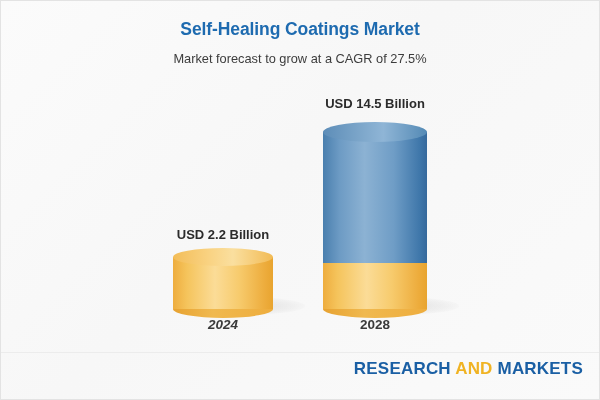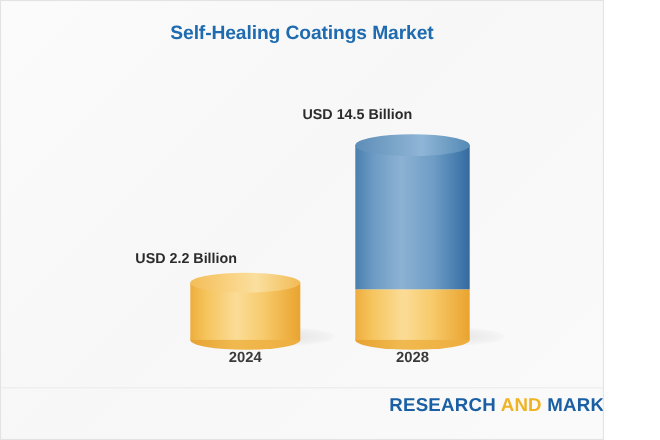--- a/index.html
+++ b/index.html
@@ -5,21 +5,21 @@
   html, body {
     margin: 0;
     padding: 0;
     background: #ffffff;
   }
   body {
     font-family: "Liberation Sans", sans-serif;
   }
   #infographic {
     position: relative;
-    width: 549px;
+    width: 600px;
     height: 400px;
     box-sizing: border-box;
     border: 1px solid #e3e3e3;
     background: linear-gradient(135deg, #fbfbfb 0%, #f7f7f7 45%, #fafafa 100%);
     overflow: hidden;
   }
 
   
   .header {
     position: absolute;
@@ -49,20 +49,21 @@
     left: 0;
     top: 0;
     width: 600px;
     height: 352px;
   }
 
   
   .value-label {
     position: absolute;
     width: 200px;
+    text-align: center;
     font-size: 13px;
     font-weight: bold;
     color: #2b2b2b;
     white-space: nowrap;
   }
 
   
   .cat-label {
     position: absolute;
     width: 200px;
@@ -171,36 +172,37 @@
     white-space: nowrap;
   }
 </style>
 </head>
 <body>
 
 <div id="infographic">
 
   <div class="header">
     <div class="title">Self-Healing Coatings Market</div>
+    <div class="subtitle">Market forecast to grow at a CAGR of 27.5%</div>
   </div>
 
   <div class="plot">
 
     <div>
       <div class="value-label" style="left:122px; top:226px;">USD 2.2 Billion</div>
 
       <div class="shadow" style="left:186px; top:296px; width:118px; height:18px;"></div>
 
       <div class="cyl" style="left:172px; top:256px; width:100px; height:52px;">
         <div class="bottom-cap gold-bottom" style="bottom:-9px; height:18px;"></div>
         <div class="body gold-body"></div>
         <div class="top gold-top" style="top:-9px; height:18px;"></div>
       </div>
 
-      <div class="cat-label" style="left:122px; top:316px;">2024</div>
+      <div class="cat-label" style="left:122px; top:316px;font-style:italic;">2024</div>
     </div>
 
     <div>
       <div class="value-label" style="left:274px; top:95px;">USD 14.5 Billion</div>
 
       <div class="shadow" style="left:336px; top:296px; width:122px; height:18px;"></div>
 
       <div class="cyl" style="left:322px; top:262px; width:104px; height:46px;">
         <div class="bottom-cap gold-bottom" style="bottom:-9px; height:18px;"></div>
         <div class="body gold-body"></div>

